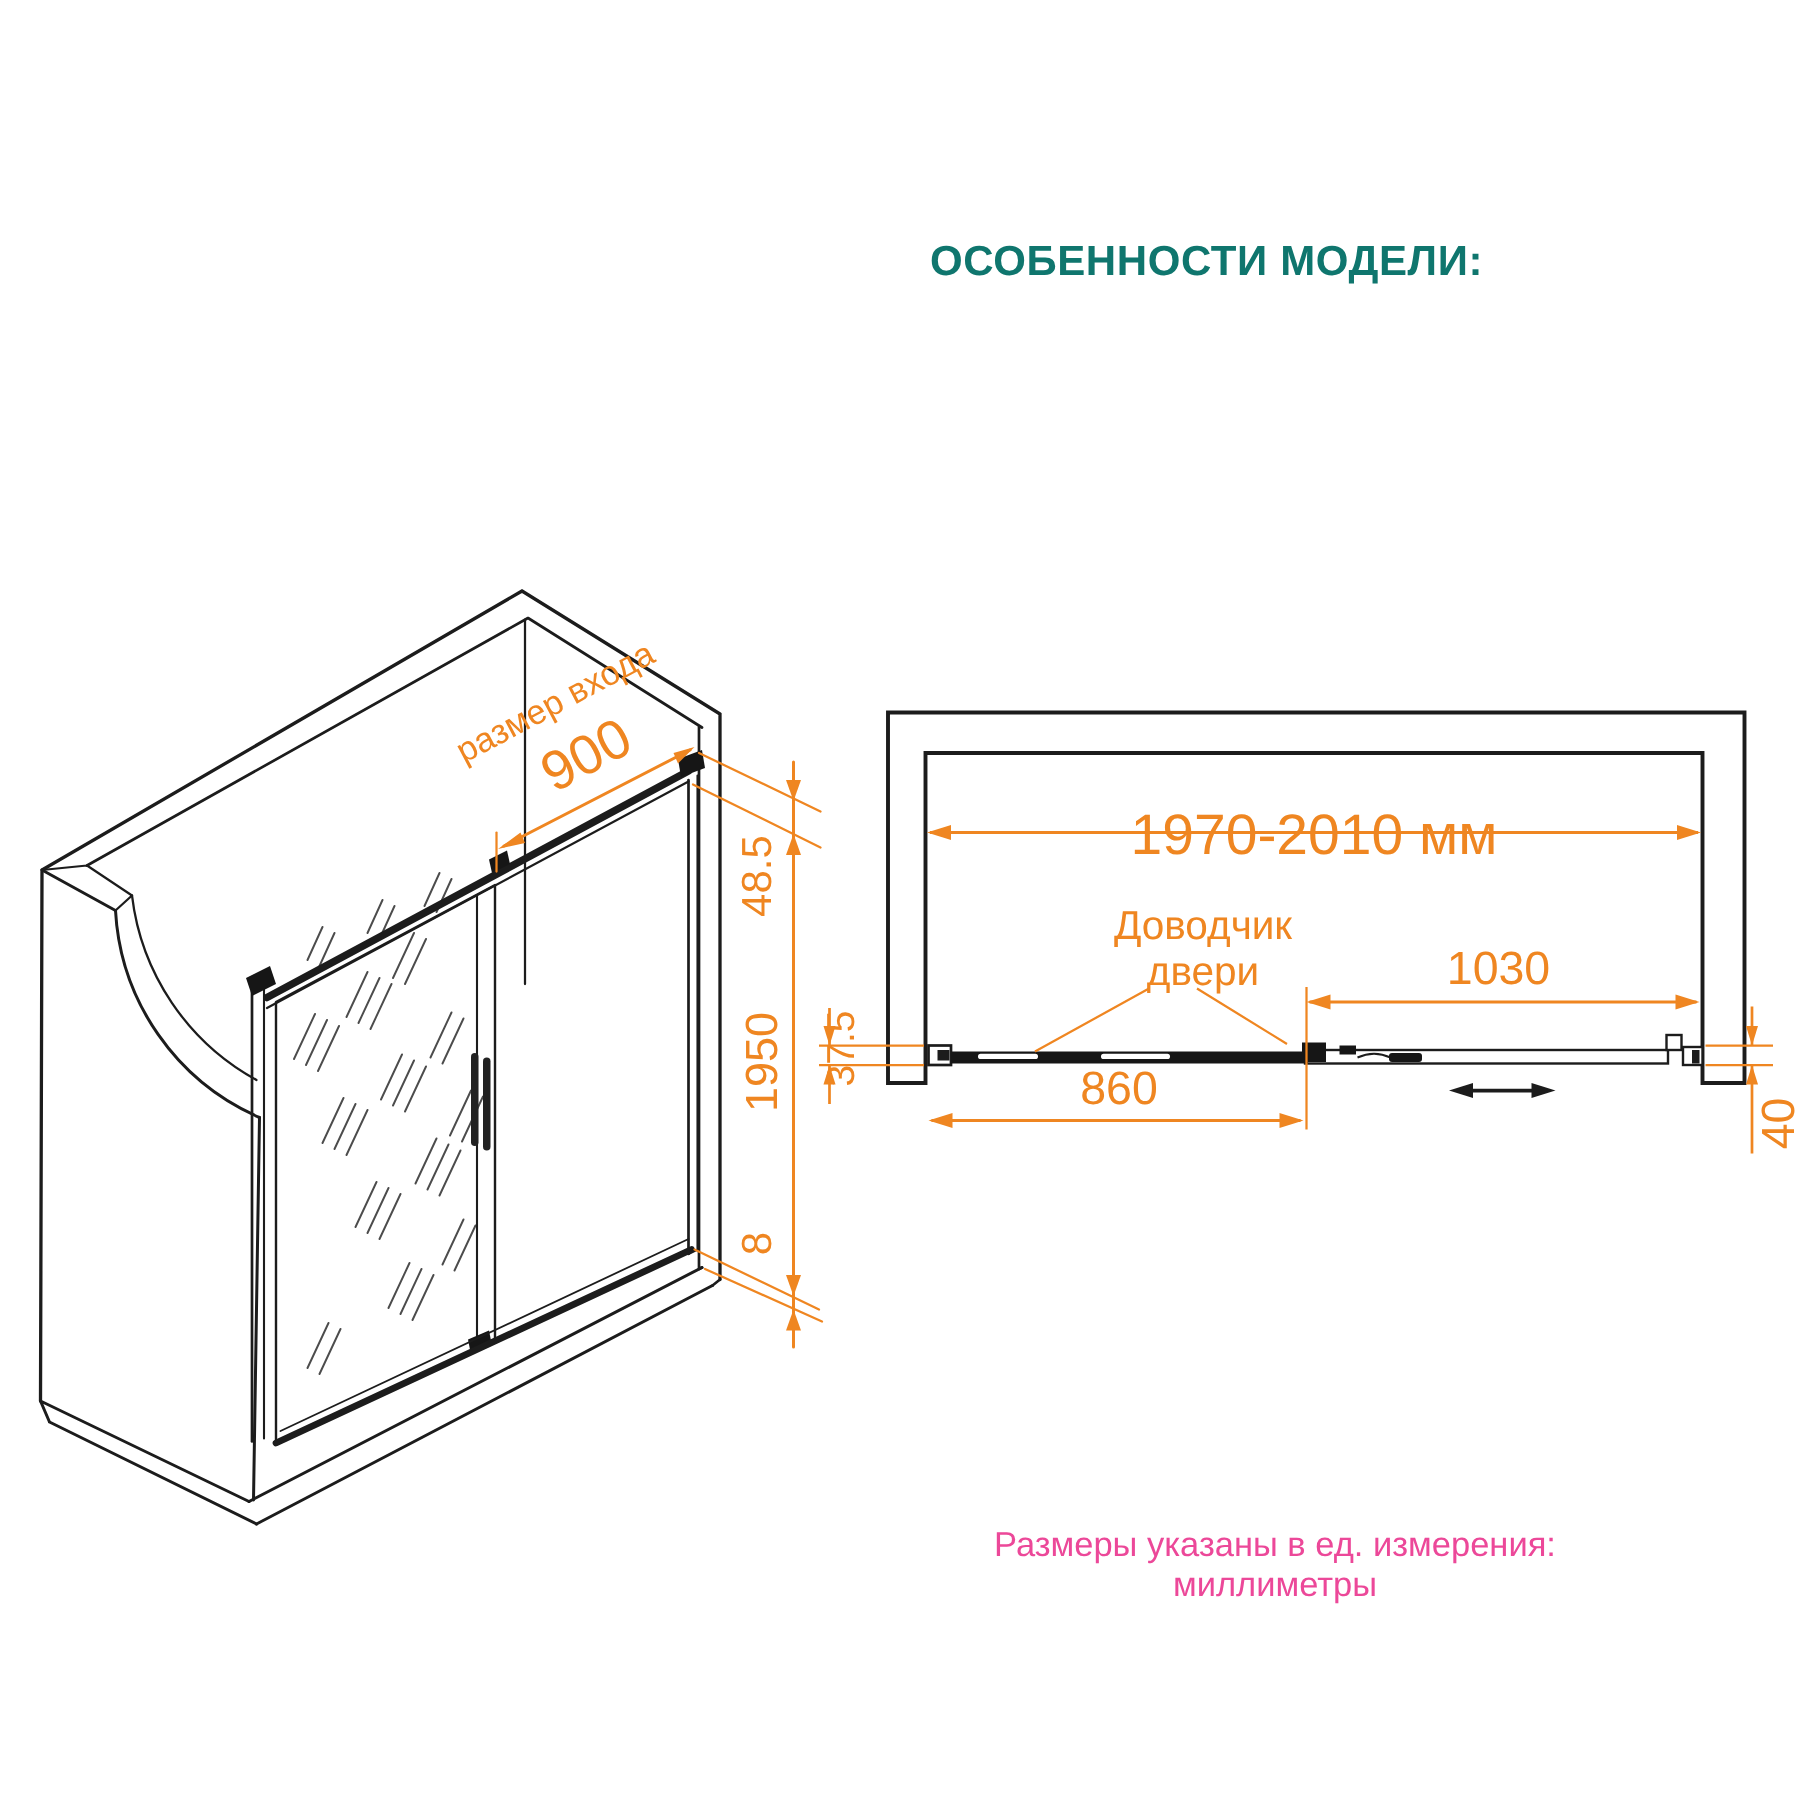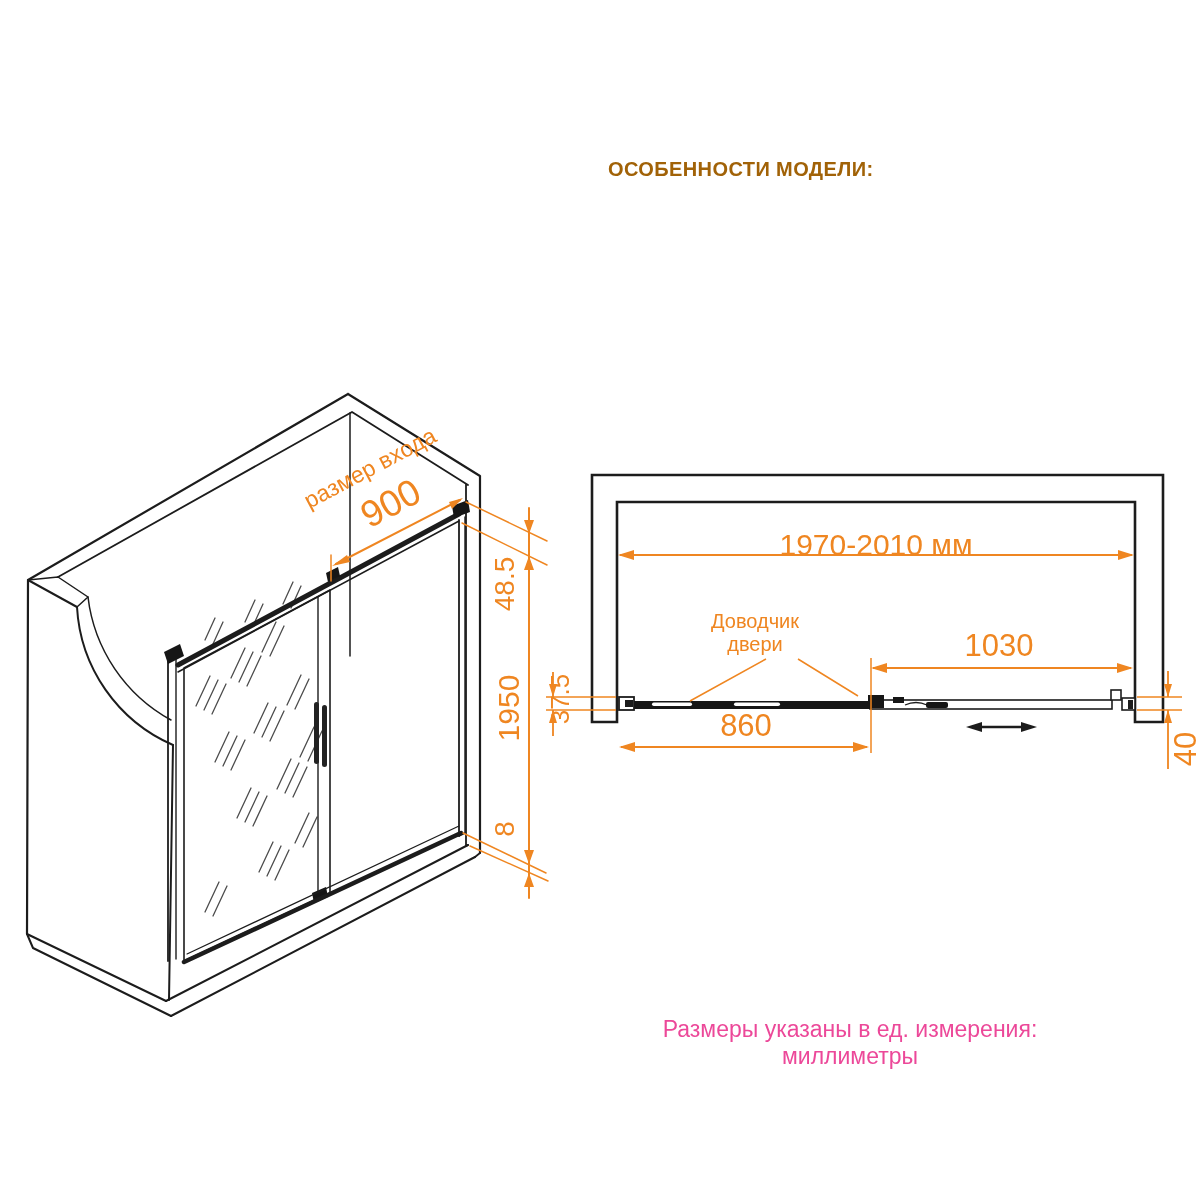--- a/index.html
+++ b/index.html
@@ -1,21 +1,21 @@
 <!DOCTYPE html>
 <html><head>
 <meta charset="utf-8">
 <style>
   html,body{margin:0;padding:0;background:#fff;}
   body{width:1200px;height:1200px;position:relative;overflow:hidden;
        font-family:"Liberation Sans",sans-serif;color:#2E2E2E;}
   #stage{position:absolute;inset:0;}
   svg{position:absolute;left:0;top:0;}
   .features{position:absolute;left:576px;top:158px;width:560px;}
-  .features h1{margin:0 0 14px 32px;font-size:20px;font-weight:bold;color:#a16207;letter-spacing:.4px;}
+  .features h1{margin:0 0 14px 44px;font-size:28px;font-weight:bold;color:#0f766e;letter-spacing:.4px;}
   .features ul{margin:0;padding:0 0 0 28px;list-style:disc outside;}
   .features li{font-size:23px;line-height:27px;margin:0 0 1px 0;max-width:512px;}
   .lbl{position:absolute;color:#EF8621;white-space:nowrap;
        transform:translate(-50%,-50%) rotate(var(--r,0deg));
        transform-origin:center center;line-height:1.15;}
   .lbl.center{white-space:pre-line;text-align:center;}
   .note{position:absolute;left:600px;top:1016px;width:500px;text-align:center;
         font-size:23px;color:#ec4899;}
 </style>
 </head>
@@ -146,22 +146,22 @@
 <div class="features">
   <h1>ОСОБЕННОСТИ МОДЕЛИ:</h1>
 </div>
 
 <div class="lbl" style="left:370px;top:468px;--r:-28deg;font-size:23px">размер входа</div>
 <div class="lbl" style="left:391px;top:504px;--r:-28deg;font-size:37px">900</div>
 <div class="lbl" style="left:505px;top:584px;--r:-90deg;font-size:28px">48.5</div>
 <div class="lbl" style="left:509px;top:708px;--r:-90deg;font-size:30px">1950</div>
 <div class="lbl" style="left:505px;top:829px;--r:-90deg;font-size:28px">8</div>
 
-<div class="lbl" style="left:876px;top:545px;font-size:30px">1970-2010 мм</div>
-<div class="lbl center" style="left:755px;top:633px;font-size:20px">Доводчик
+<div class="lbl" style="left:876px;top:558px;font-size:38px">1970-2010 мм</div>
+<div class="lbl center" style="left:802px;top:633px;font-size:27px">Доводчик
 двери</div>
 <div class="lbl" style="left:999px;top:646px;font-size:31px">1030</div>
 <div class="lbl" style="left:746px;top:726px;font-size:31px">860</div>
 <div class="lbl" style="left:561px;top:699px;--r:-90deg;font-size:26px">37.5</div>
 <div class="lbl" style="left:1186px;top:749px;--r:-90deg;font-size:31px">40</div>
 
 <div class="note">Размеры указаны в ед. измерения: миллиметры</div>
 
 </div>
 

